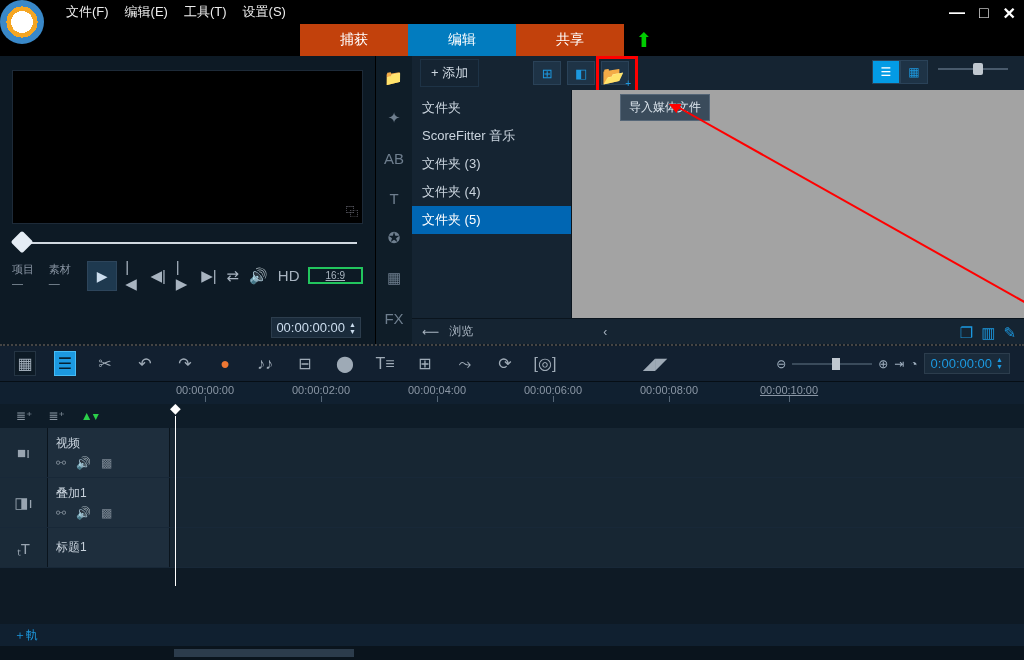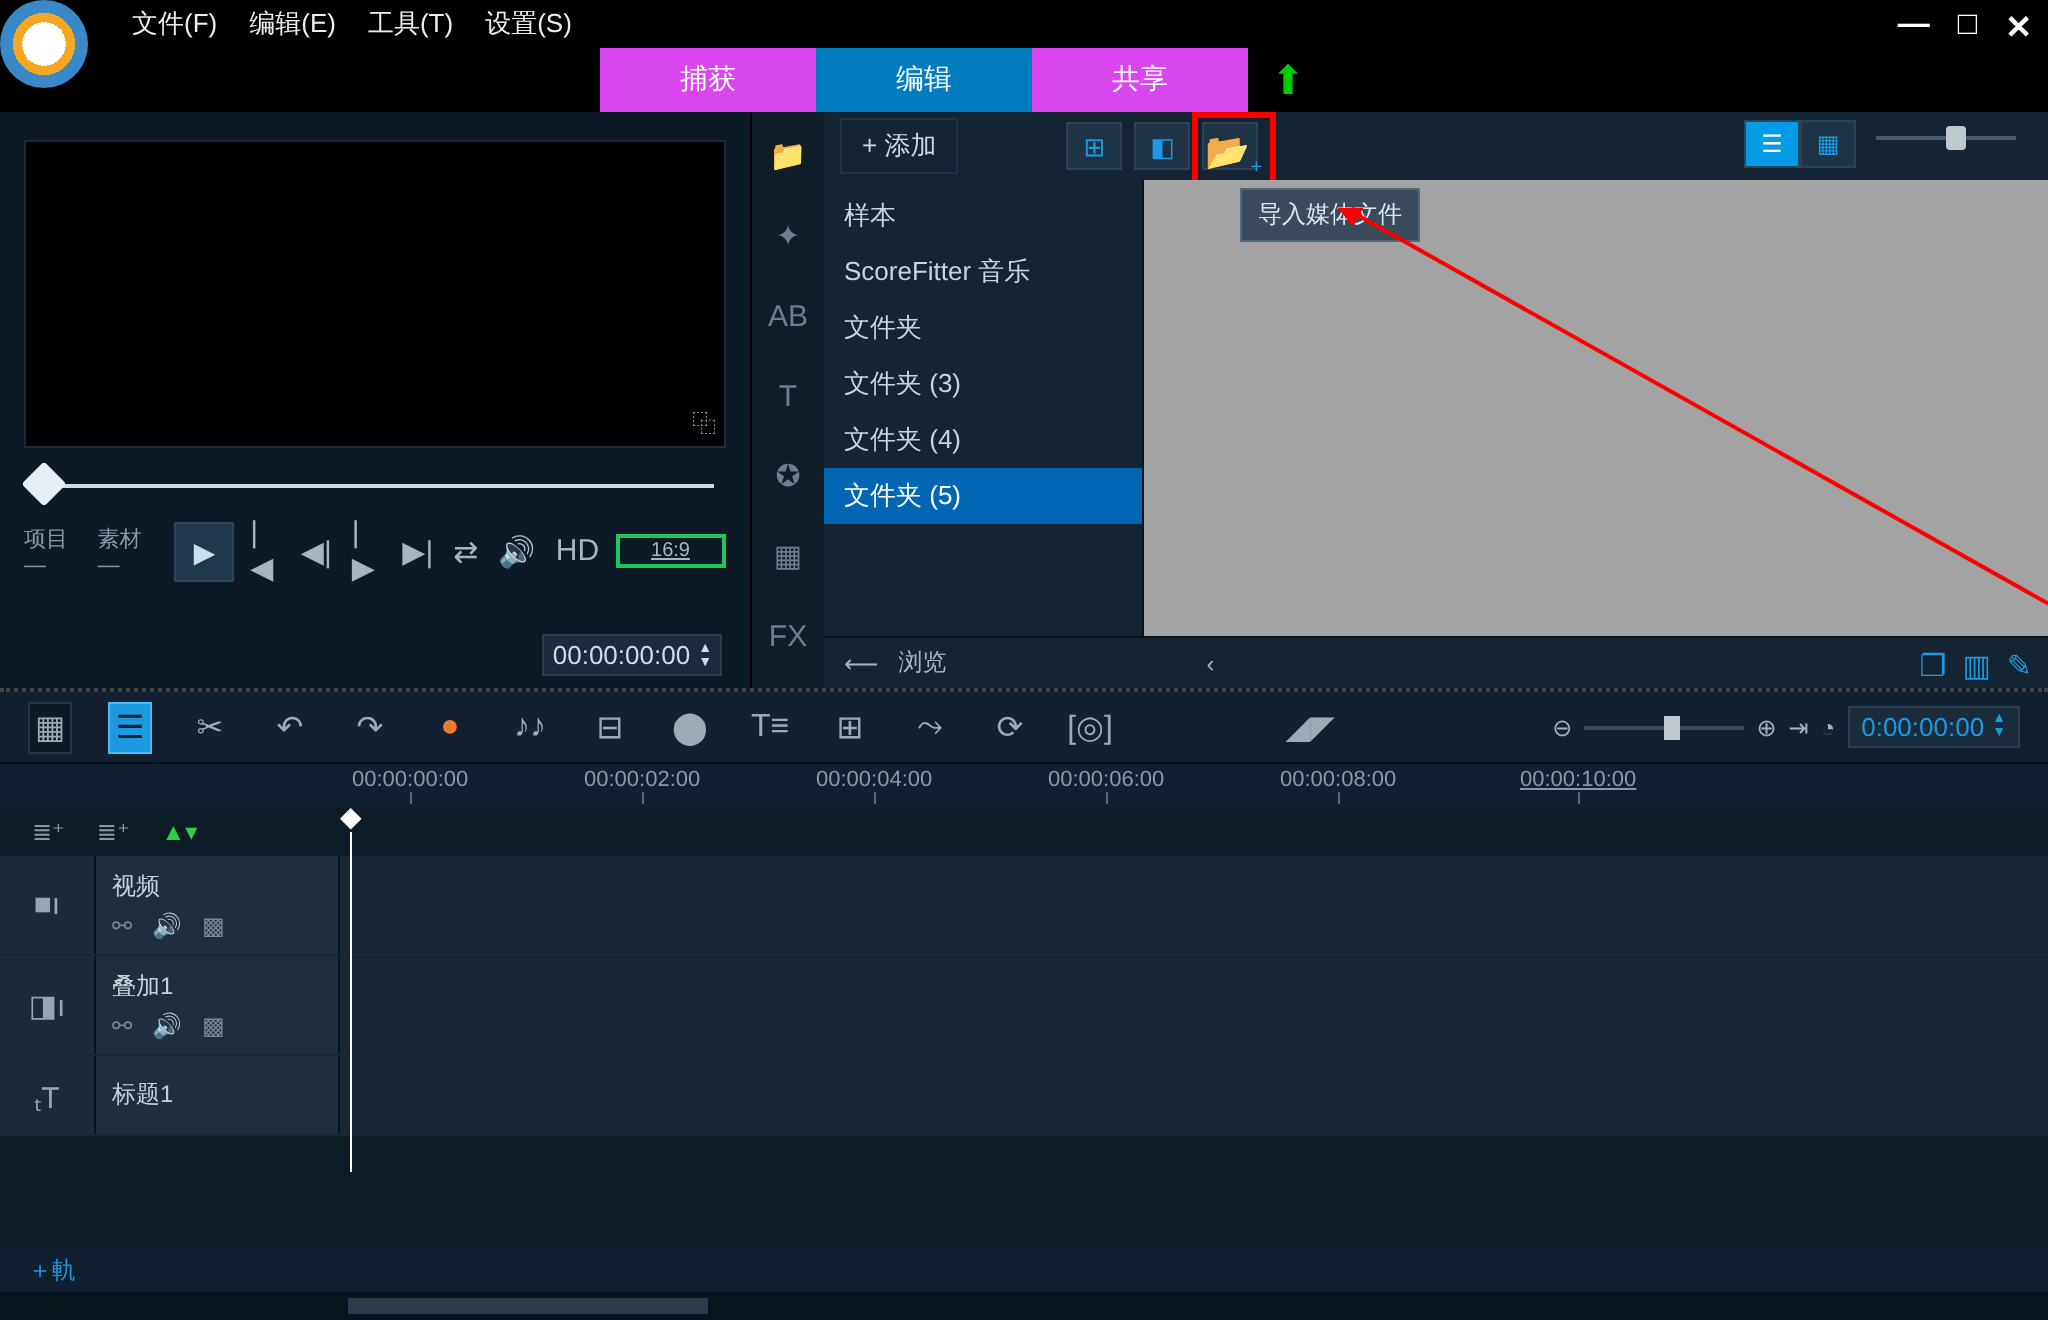--- a/index.html
+++ b/index.html
@@ -7,21 +7,21 @@
 .watermark { position: absolute; top: 0; left: 0; z-index: 100; display: flex; align-items: center; gap: 4px; }
 .wm-logo { width: 44px; height: 44px; border-radius: 50%; background: radial-gradient(circle,#fff 0 35%,#f5a623 35% 50%,#3988c8 50% 100%); display: flex; align-items: center; justify-content: center; font-weight: bold; color: #fff; font-size: 18px; }
 .wm-text { display: flex; flex-direction: column; }
 .wm-t1 { font-size: 20px; color: #fff; }
 .wm-t1 .hl { color: #f5a623; }
 .wm-url { color: #31b131; font-size: 13px; }
 .menubar { height: 24px; display: flex; align-items: center; gap: 16px; padding-left: 66px; background: #000; color: #eee; font-size: 13px; }
 .wincontrols { position: absolute; top: 4px; right: 8px; display: flex; gap: 14px; color: #fff; font-size: 16px; }
 .wincontrols span { cursor: pointer; font-weight: bold; }
 .main-tabs { background: #000; height: 32px; display: flex; align-items: stretch; padding-left: 300px; gap: 0; }
-.main-tabs .tab { width: 108px; display: flex; align-items: center; justify-content: center; color: #fff; background: #d946ef; font-size: 14px; cursor: pointer; }
+.main-tabs .tab { width: 108px; display: flex; align-items: center; justify-content: center; color: #fff; background: #c2410c; font-size: 14px; cursor: pointer; }
 .main-tabs .tab.selected { background: #027cbf; }
 .main-tabs .tab.green { background: transparent; width: 40px; color: #0c0; font-size: 20px; }
 .upper { display: flex; height: 288px; background: #0b1824; }
 .preview-pane { width: 376px; padding: 6px 8px; display: flex; flex-direction: column; border-right: 1px solid #000; background: #0d1a25; }
 .preview-video { flex: 1; background: #000; margin: 8px 4px 4px 4px; border: 1px solid #1d2a38; position: relative; }
 .preview-corner { position: absolute; bottom: 4px; right: 4px; color: #aab; }
 .scrub-bar { height: 14px; margin: 6px 4px; position: relative; }
 .scrub-line { height: 2px; background: #d0d8e0; position: absolute; top: 8px; left: 10px; right: 6px; }
 .scrub-handle { position: absolute; top: 0; left: 2px; width: 16px; height: 16px; background: #e4ecf4; border-radius: 2px; transform: rotate(45deg); }
 .play-row { display: flex; align-items: center; gap: 6px; padding: 2px 4px; color: #b0b8c0; }
@@ -171,23 +171,22 @@
           <div class="view-toggle-btn">▦</div>
         </div>
         <div class="right-slider">
           <div class="right-slider-track">
               <div class="right-slider-thumb"></div>
             </div>
         </div>
       </div>
       <div class="lib-list-area">
         <div class="lib-nav-list">
-          <div class="lib-nav-item">样本</div>
+          <div class="lib-nav-item">文件夹</div>
           <div class="lib-nav-item">ScoreFitter 音乐</div>
-          <div class="lib-nav-item">文件夹</div>
           <div class="lib-nav-item">文件夹 (3)</div>
           <div class="lib-nav-item">文件夹 (4)</div>
           <div class="lib-nav-item selected">文件夹 (5)</div>
         </div>
         <div class="lib-content">
           <div class="tooltip">导入媒体文件</div>
           <svg class="arrow-svg" width="380" height="220">
             <defs>
                 <marker id="ah" markerWidth="10" markerHeight="10" refX="2" refY="3" orient="auto">
                   <path d="M0,0 L0,6 L8,3 z" fill="#ff0000"></path>

